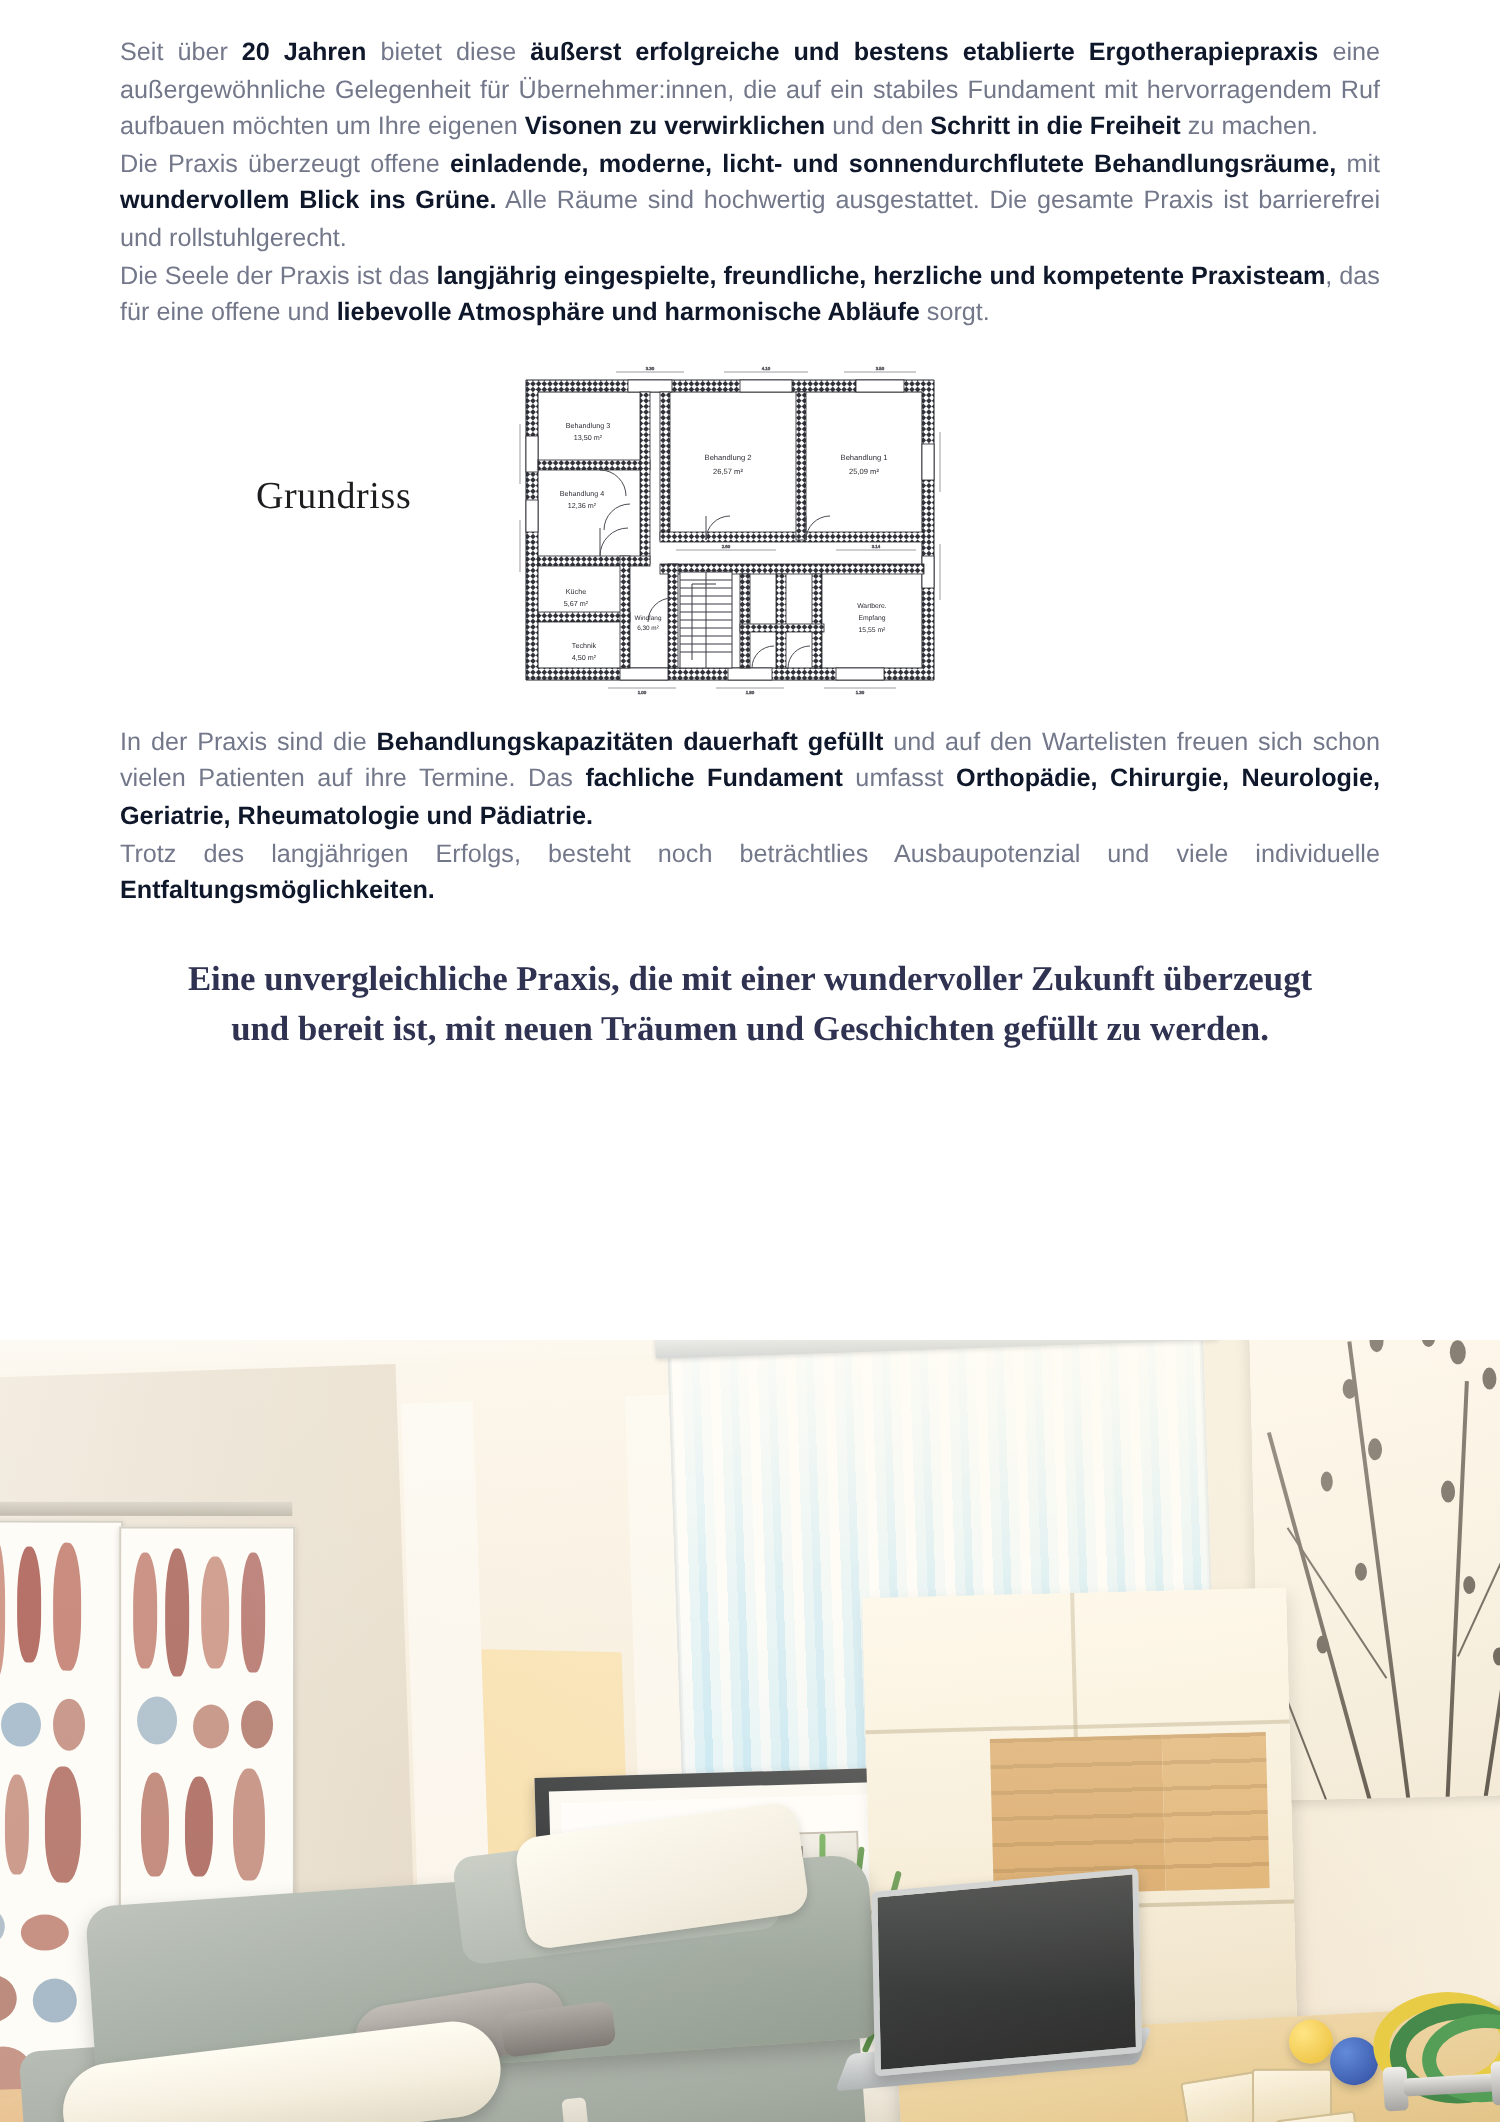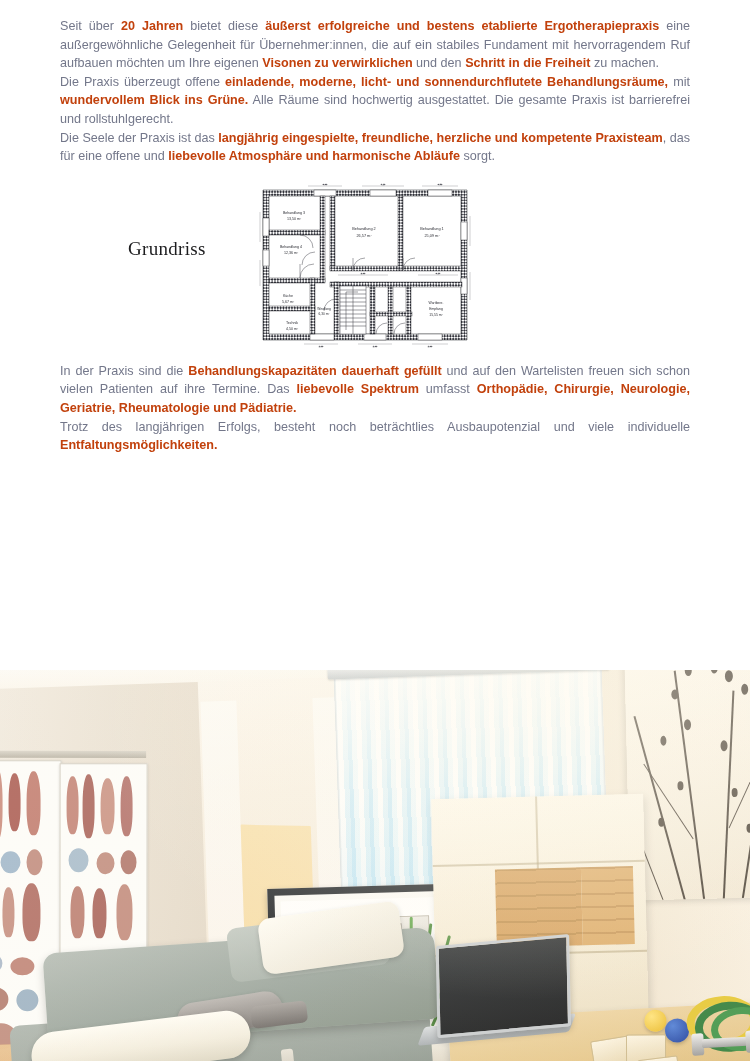--- a/index.html
+++ b/index.html
@@ -27,21 +27,21 @@
 
   
   .copy{
     padding:0 60px;
     font-size:12.6px;
     line-height:18.6px;
     color:#73778a;
     text-align:justify;
   }
   .copy p{margin:0;}
-  .copy b{color:#c2410c;font-weight:bold;}
+  .copy b{color:#0f172a;font-weight:bold;}
   .block-top{margin-top:17px;}
   .block-mid{margin-top:0;}
 
   
   .plan-row{
     position:relative;
     height:182px;
     margin-top:14px;
   }
   .plan-label{
@@ -467,27 +467,31 @@
           <line x1="2" y1="30" x2="2" y2="60"></line>
           <line x1="2" y1="78" x2="2" y2="104"></line>
           <line x1="212" y1="34" x2="212" y2="64"></line>
           <line x1="212" y1="90" x2="212" y2="118"></line>
         </g>
       </svg>
     </div>
   </div>
 
   <div class="copy block-mid">
-    <p><span>In der Praxis sind die </span><b>Behandlungskapazitäten dauerhaft gefüllt</b><span> und auf den Wartelisten freuen sich schon vielen Patienten auf ihre Termine. Das </span><b>liebevolle Spektrum</b><span> umfasst </span><b>Orthopädie, Chirurgie, Neurologie, Geriatrie, Rheumatologie und Pädiatrie.</b></p>
+    <p><span>In der Praxis sind die </span><b>Behandlungskapazitäten dauerhaft gefüllt</b><span> und auf den Wartelisten freuen sich schon vielen Patienten auf ihre Termine. Das </span><b>fachliche Fundament</b><span> umfasst </span><b>Orthopädie, Chirurgie, Neurologie, Geriatrie, Rheumatologie und Pädiatrie.</b></p>
 
 
 
     <p><span>Trotz des langjährigen Erfolgs, besteht noch beträchtlies Ausbaupotenzial und viele individuelle </span><b>Entfaltungsmöglichkeiten.</b></p>
   </div>
 
+  <div class="closing">
+    <span>Eine unvergleichliche Praxis, die mit  einer wundervoller Zukunft überzeugt</span>
+    <span class="c2">und bereit ist, mit neuen Träumen und Geschichten gefüllt zu werden.</span>
+  </div>
 
   <div class="photo-frame">
     <div class="photo-tilt">
       <div class="scene">
 
         <div class="wall-back"></div>
         <div class="wall-left"></div>
         <div class="wall-stripe s1"></div>
         <div class="wall-stripe s2"></div>
         <div class="patch p1"></div>

